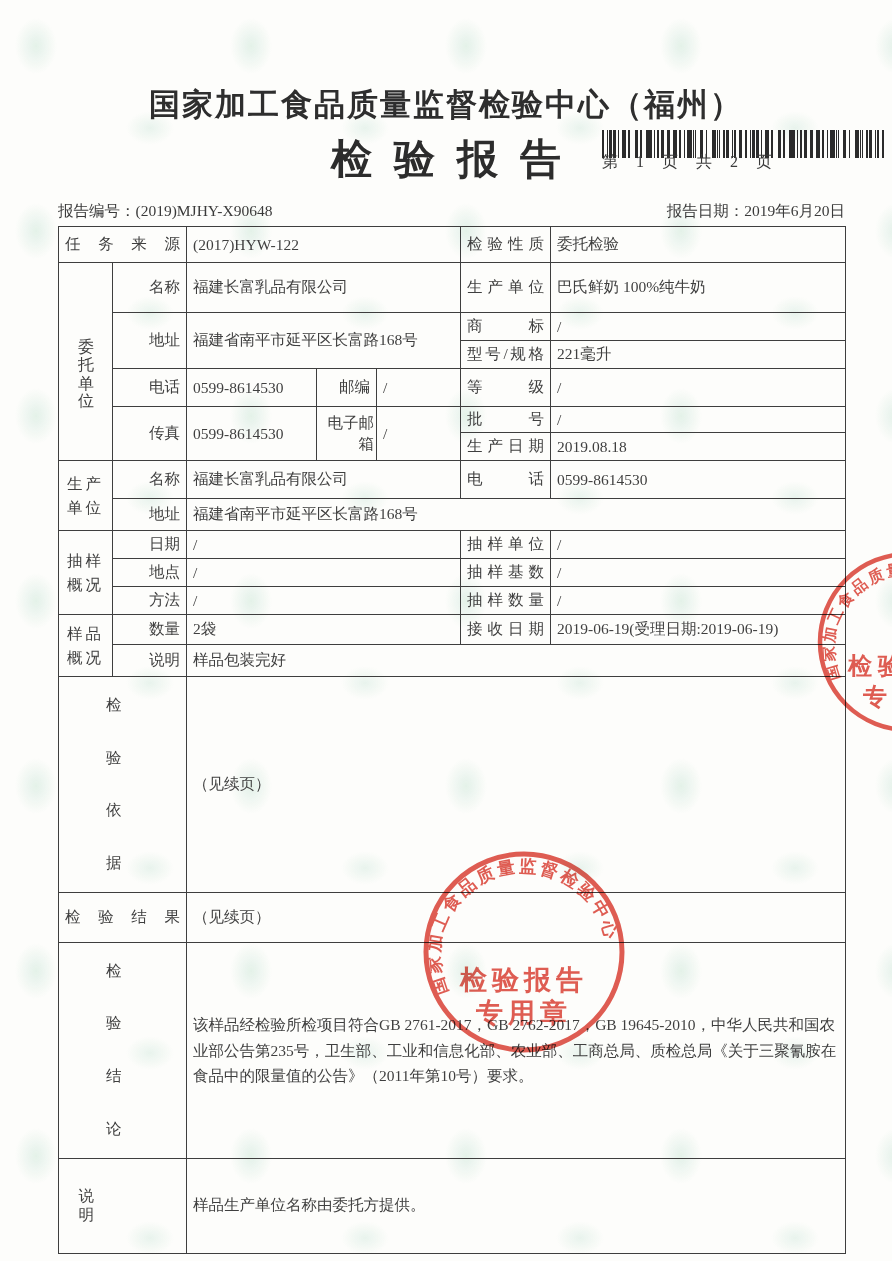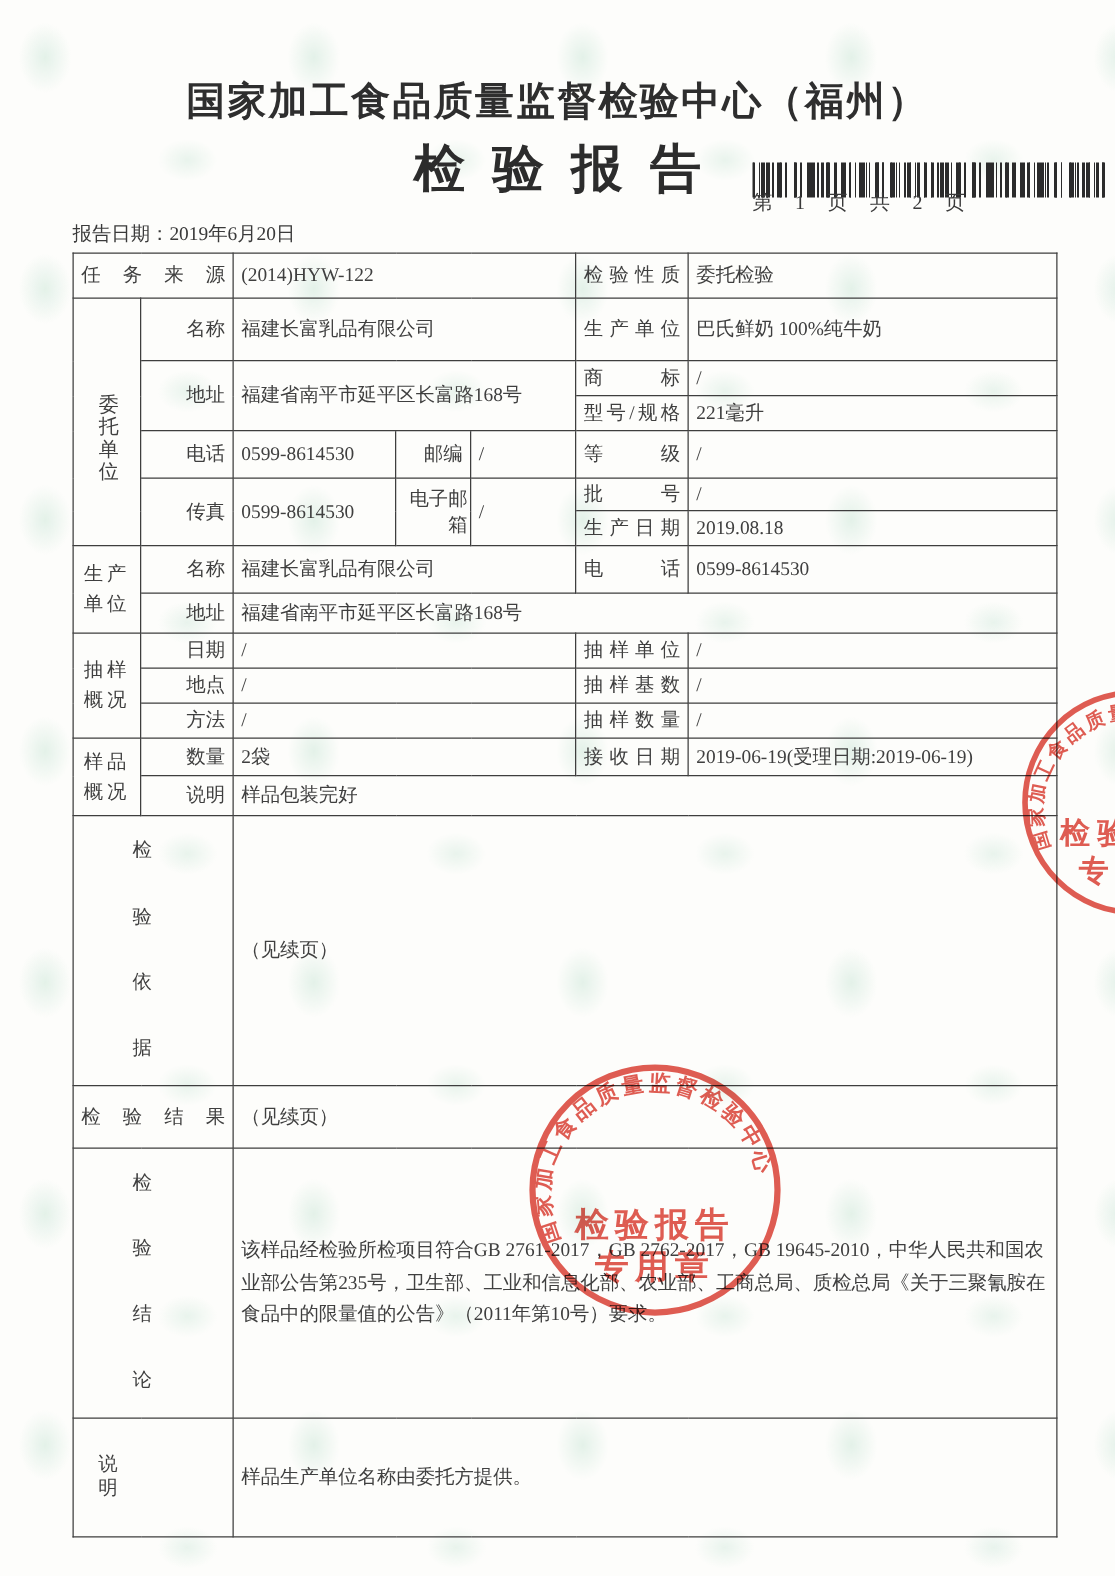--- a/index.html
+++ b/index.html
@@ -5,21 +5,21 @@
   html,body{margin:0;padding:0;}
   body{width:892px;height:1261px;overflow:hidden;
        font-family:"Liberation Serif","DejaVu Serif",serif;color:#3c3c3c;}
   .page{position:relative;width:892px;height:1261px;overflow:hidden;
     background-color:#fdfdfb;
     background-image:
       radial-gradient(ellipse 30px 40px at 36px 46px, rgba(168,214,190,.30), rgba(168,214,190,0) 70%),
       radial-gradient(ellipse 34px 24px at 150px 128px, rgba(168,214,190,.24), rgba(168,214,190,0) 70%);
     background-size:215px 185px;}
   
-  .header{position:relative;text-align:center;padding-top:60px;}
+  .header{position:relative;text-align:center;padding-top:84px;}
   .org-cn{font-size:31px;font-weight:bold;color:#2e2e2e;letter-spacing:2px;}
   .org-en{font-size:16.5px;font-weight:bold;color:#343434;margin-top:5px;}
   .title-cn{font-size:41px;font-weight:bold;color:#2c2c2c;letter-spacing:22px;margin-top:6px;text-indent:22px;}
   .title-en{font-size:30px;font-weight:bold;color:#2c2c2c;letter-spacing:3px;margin-top:-4px;}
   .barcode{position:absolute;left:602px;top:130px;width:282px;height:28px;
     background:
       repeating-linear-gradient(90deg,#2b2b2b 0 2px,transparent 2px 5px,#2b2b2b 5px 6px,transparent 6px 11px),
       repeating-linear-gradient(90deg,#2b2b2b 0 1px,transparent 1px 7px,#2b2b2b 7px 10px,transparent 10px 13px);}
   .page-indicator{position:absolute;left:602px;top:152px;font-size:16px;letter-spacing:7px;color:#3a3a3a;}
   .report-meta{display:flex;justify-content:space-between;margin:14px 47px 4px 58px;font-size:15.5px;color:#3a3a3a;}
@@ -50,38 +50,41 @@
 
   <div class="header">
     <div class="org-cn">国家加工食品质量监督检验中心（福州）</div>
     <div class="title-cn">检验报告</div>
     <div class="barcode"></div>
     <div class="page-indicator">第 1 页  共 2 页</div>
   </div>
 
   <div class="report-meta">
     <div>
+      <span>报告编号：</span><span>(2019)MJHY-X90648</span>
+    </div>
+    <div>
       <span>报告日期：</span><span>2019年6月20日</span>
     </div>
   </div>
 
   <table class="report">
     <colgroup>
       <col style="width:54px">
         <col style="width:74px">
         <col style="width:130px">
       <col style="width:60px">
         <col style="width:84px">
         <col style="width:90px">
         <col style="width:295px">
     </colgroup>
     <tbody>
         <tr style="height:36px">
       <td colspan="2" class="jlbl">任务来源</td>
-      <td colspan="3" class="val">(2014)HYW-122</td>
+      <td colspan="3" class="val">(2017)HYW-122</td>
       <td class="jlbl">检验性质</td>
       <td class="val">委托检验</td>
     </tr>
     <tr style="height:50px">
       <td rowspan="6" class="vgroup">
         <div class="vtext">委托单位</div>
       </td>
       <td class="lbl">名称</td>
       <td colspan="3" class="val">福建长富乳品有限公司</td>
       <td class="jlbl">生产单位</td>

